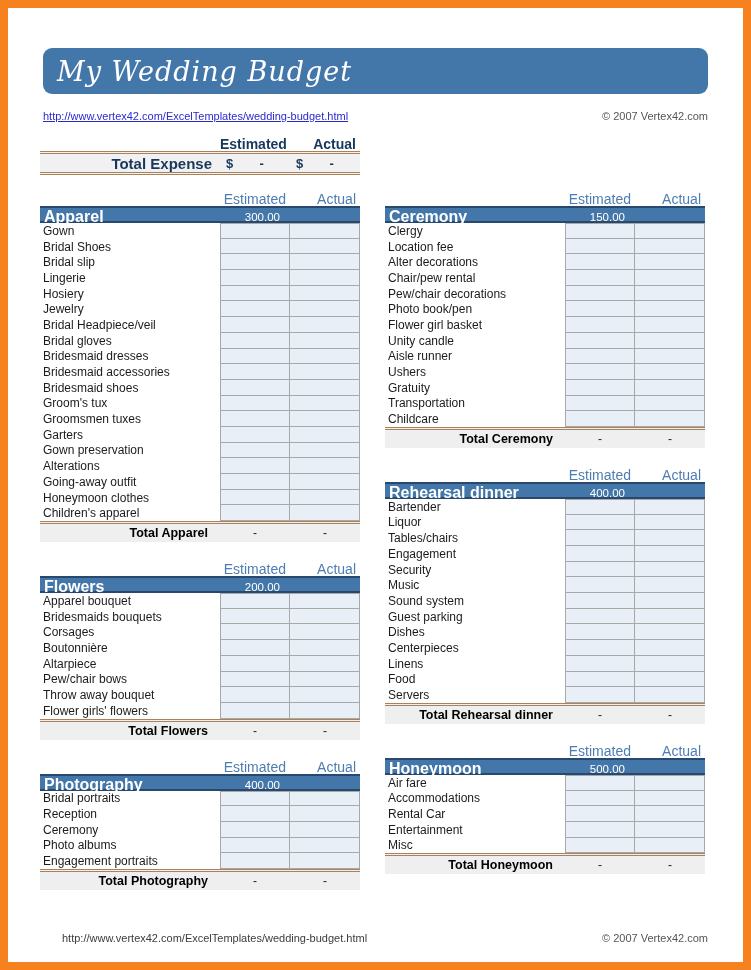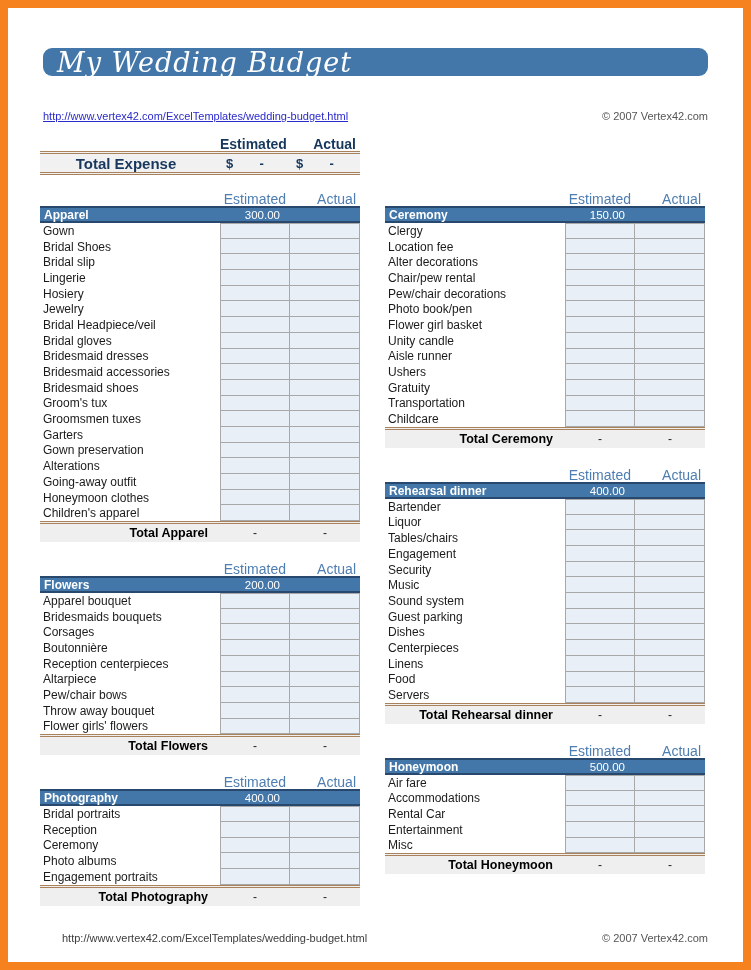--- a/index.html
+++ b/index.html
@@ -1,51 +1,51 @@
 <!DOCTYPE html>
 <html><head>
 <meta charset="utf-8">
 <style>
   * { margin:0; padding:0; box-sizing:border-box; }
   body { background:#fff; font-family:"Liberation Sans", sans-serif; }
   .canvas { position:relative; width:751px; height:970px; border:8px solid #F5821F; background:#ffffff; overflow:hidden; }
   .page { position:relative; width:735px; height:954px; background:#fff; }
 
   
-  .title-bar { position:absolute; left:35px; top:40px; width:665px; height:28px; background:#4377A9; border-radius:9px; display:flex; align-items:center; }
+  .title-bar { position:absolute; left:35px; top:40px; width:665px; height:46px; background:#4377A9; border-radius:9px; display:flex; align-items:center; }
   .title-text { font-family:"DejaVu Serif", serif; font-style:italic; font-size:27px; color:#ffffff; padding-left:14px; letter-spacing:1px; }
 
   
   .header-meta { position:absolute; left:35px; right:35px; top:102px; display:flex; justify-content:space-between; align-items:baseline; }
   .top-link { font-size:11px; color:#2A2ACC; text-decoration:underline; cursor:pointer; }
   .copyright { font-size:11px; color:#555555; }
 
   
   .summary { position:absolute; left:32px; top:128px; width:320px; }
   .summary-head { display:grid; grid-template-columns:180px 70px 70px; height:15px; }
   .summary-head .col-label { grid-column:auto; }
   .col-label { font-size:14px; text-align:right; padding-right:4px; }
   .summary-head .col-label { color:#17375D; font-weight:bold; }
   .summary-row { display:grid; grid-template-columns:180px 70px 70px; align-items:center; height:24px;
     background:#F1F1F1; border-top:3px double #A9815A; border-bottom:3px double #A9815A; }
-  .summary-title { font-size:15px; font-weight:bold; color:#17375D; text-align:center; padding-right:8px; }
+  .summary-title { font-size:15px; font-weight:bold; color:#17375D; text-align:right; padding-right:8px; }
   .money-group { display:flex; align-items:center; font-size:13px; font-weight:bold; color:#17375D; }
   .money-group .cur { padding-left:6px; }
   .money-group .val { flex:1; text-align:center; }
 
   
   .cols { position:absolute; left:32px; top:183px; display:flex; gap:25px; }
   .col { width:320px; }
   .section { margin-bottom:19px; }
   .col-headers { display:grid; grid-template-columns:180px 70px 70px; height:15px; }
   .col-headers .col-label { color:#4E7DB2; font-weight:normal; }
 
   .section-bar { display:grid; grid-template-columns:180px 70px 70px; align-items:center; height:17px;
     background:#4377A9; border-top:2px solid #29486E; border-bottom:2px solid #29486E; }
-  .section-name { font-size:12px; font-weight:bold; color:#ffffff; padding-left:4px; white-space:nowrap; }
+  .section-name { font-size:16px; font-weight:bold; color:#ffffff; padding-left:4px; white-space:nowrap; }
   .section-est { font-size:11.5px; color:#ffffff; text-align:right; padding-right:10px; }
 
   .item-row { display:grid; grid-template-columns:180px 70px 70px; height:15.7px; align-items:center; }
   .item-label { font-size:12px; color:#1b1b1b; padding-left:3px; white-space:nowrap; overflow:hidden; }
   .cell { height:100%; background:#E9EFF6; border-right:1px solid #A8A8A8; border-bottom:1px solid #A8A8A8; }
   .cell.est { border-left:1px solid #A8A8A8; }
   .item-row:first-child .cell { border-top:1px solid #A8A8A8; }
 
   .total-row { display:grid; grid-template-columns:180px 70px 70px; align-items:center; height:21px;
     background:#EFEFEF; border-top:3px double #A9815A; }
@@ -233,25 +233,20 @@
     <span class="item-label">Corsages</span>
     <span class="cell est"></span>
     <span class="cell act"></span>
   </div>
               <div class="item-row">
     <span class="item-label">Boutonnière</span>
     <span class="cell est"></span>
     <span class="cell act"></span>
   </div>
               <div class="item-row">
-    <span class="item-label">Reception centerpieces</span>
-    <span class="cell est"></span>
-    <span class="cell act"></span>
-  </div>
-              <div class="item-row">
     <span class="item-label">Altarpiece</span>
     <span class="cell est"></span>
     <span class="cell act"></span>
   </div>
               <div class="item-row">
     <span class="item-label">Pew/chair bows</span>
     <span class="cell est"></span>
     <span class="cell act"></span>
   </div>
               <div class="item-row">

